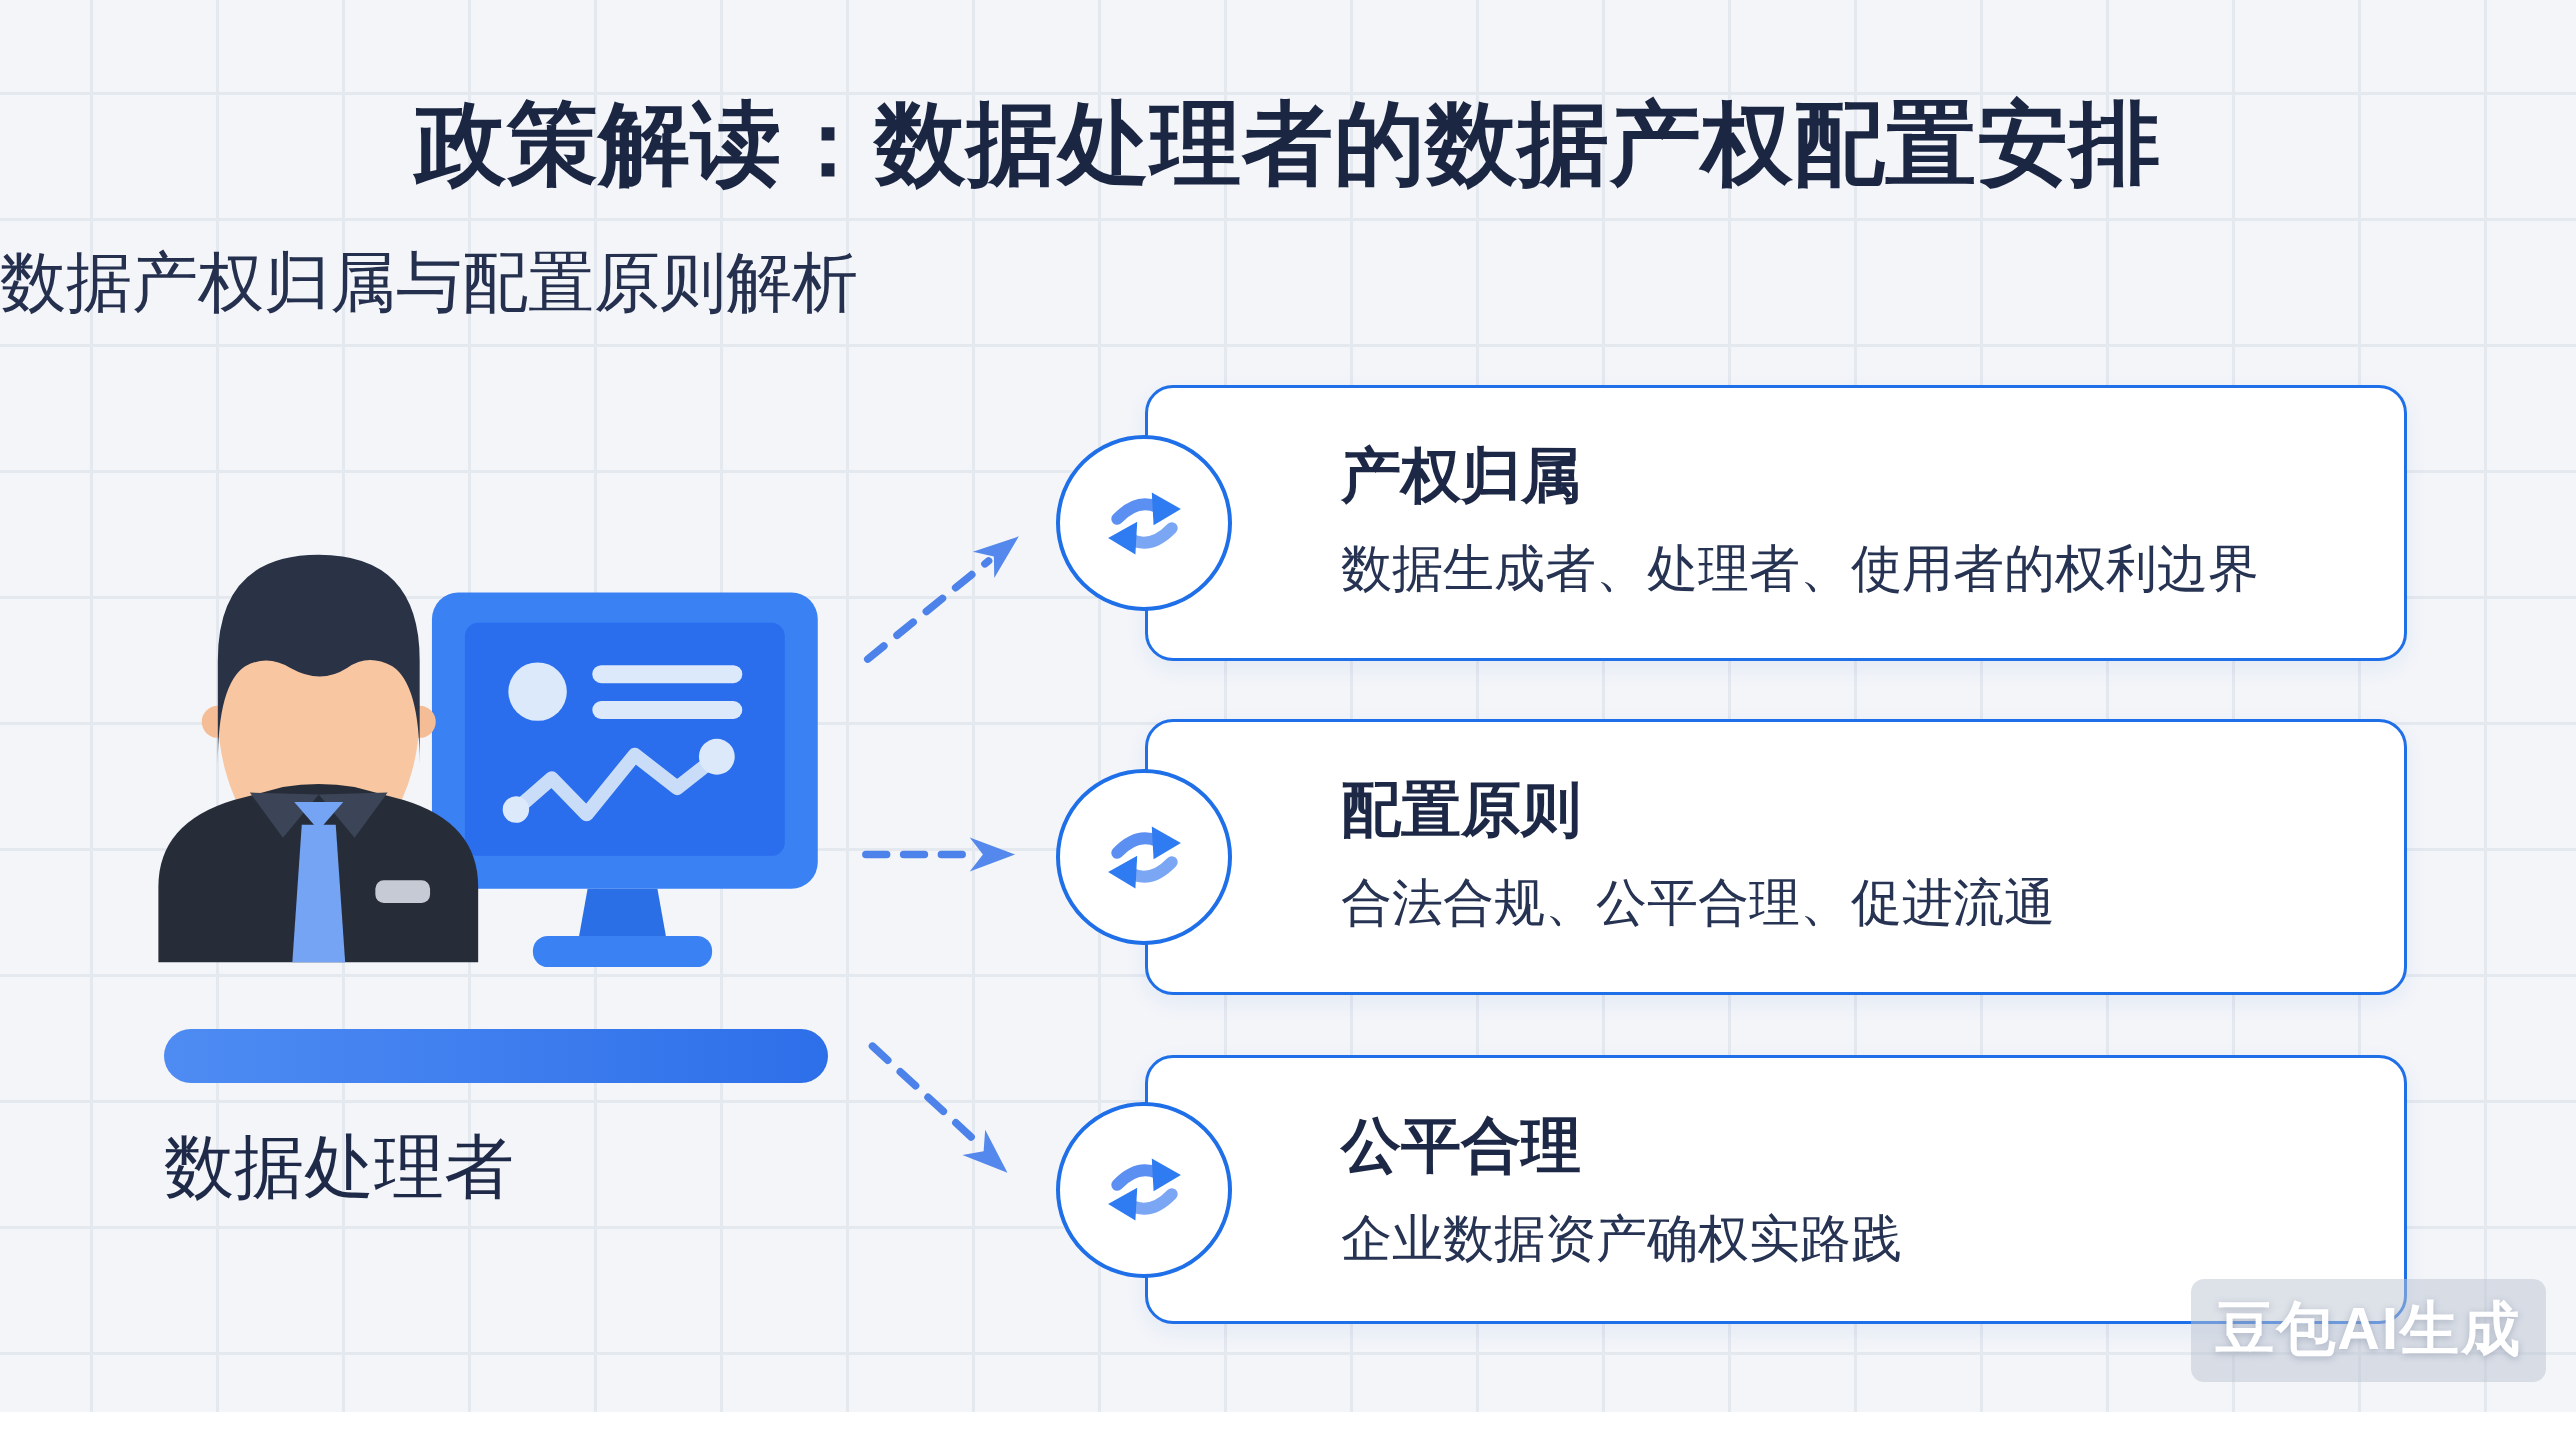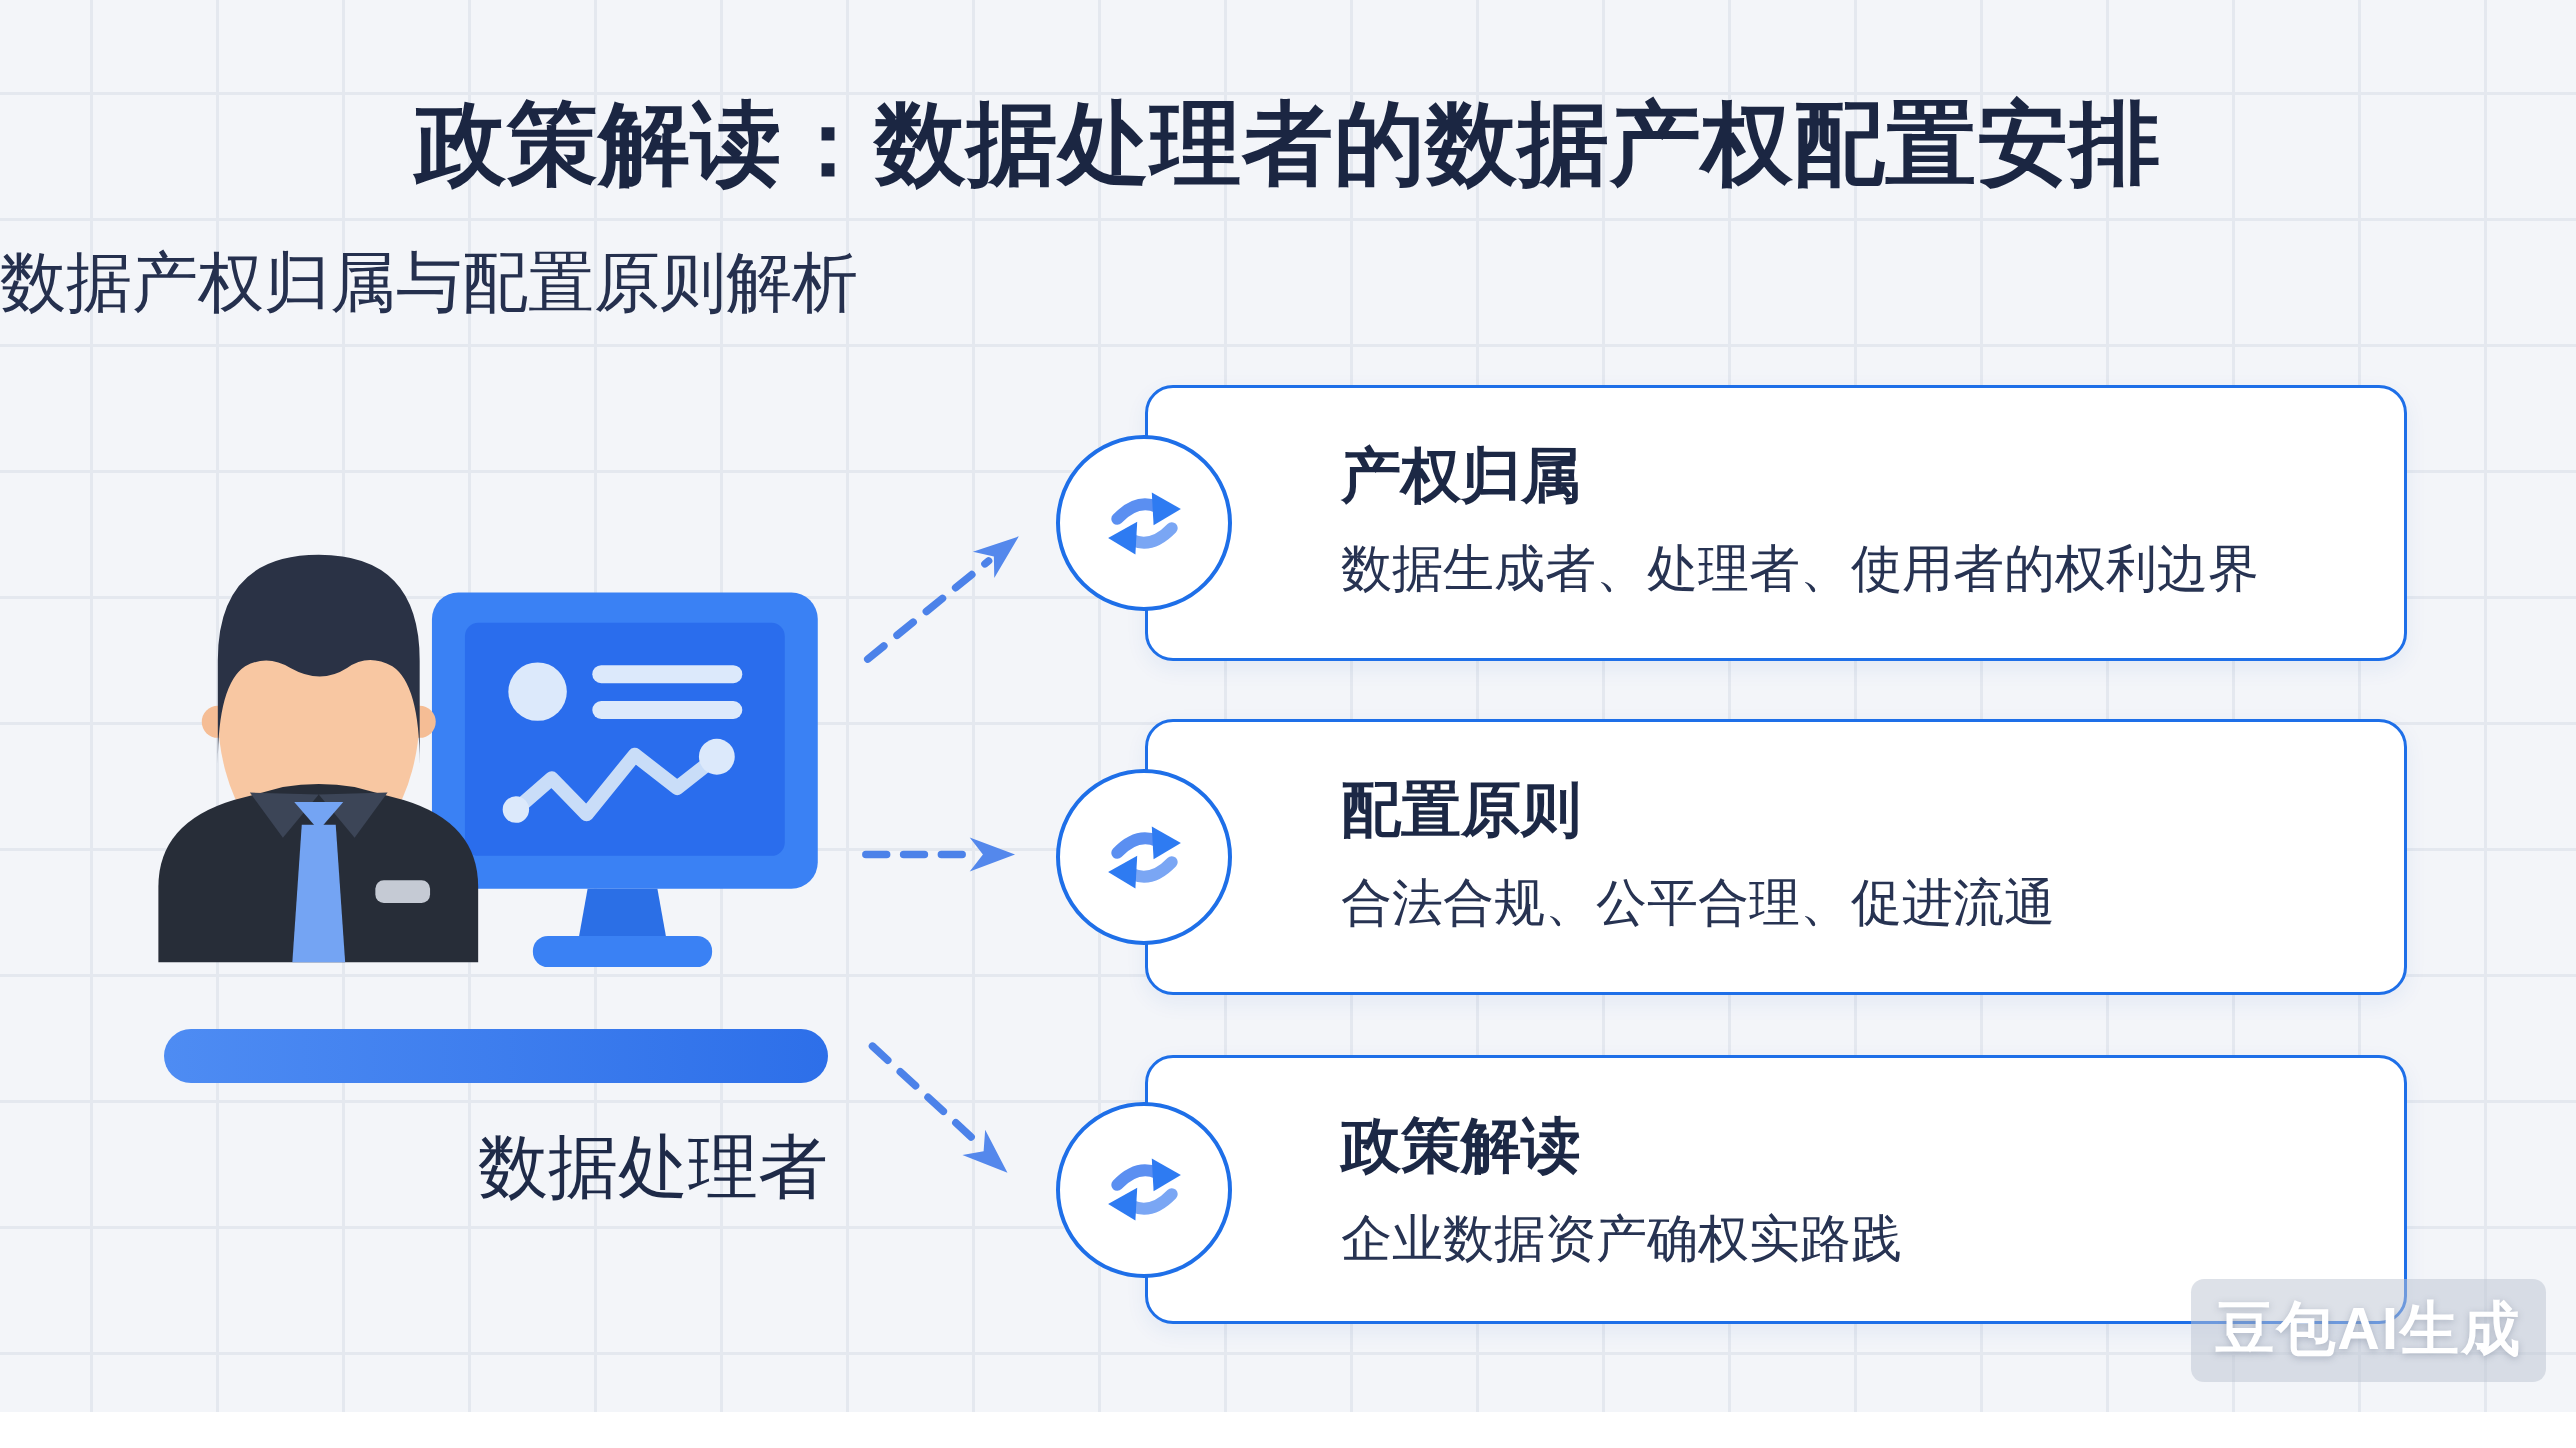--- a/index.html
+++ b/index.html
@@ -24,21 +24,21 @@
     font-size:66px;font-weight:normal;color:#25304e;
   }
   .illu{position:absolute;left:94px;top:519px;}
   .proc-bar{
     position:absolute;left:164px;top:1029px;width:664px;height:54px;
     border-radius:27px;
     background:linear-gradient(90deg,#4e8cf3 0%,#2d6fe9 100%);
   }
   .proc-label{
     position:absolute;left:164px;top:1121px;width:664px;
-    text-align:right;font-size:70px;font-weight:500;color:#1e2a48;
+    text-align:left;font-size:70px;font-weight:500;color:#1e2a48;
   }
   .arrows{position:absolute;left:830px;top:491px;}
   .card{
     position:absolute;left:1145px;width:1262px;box-sizing:border-box;
     background:#ffffff;border:3.8px solid #1e6fe8;border-radius:28px;
     box-shadow:0 7.5px 21px rgba(30,80,180,0.07);
   }
   .card-1{top:385px;height:276px;}
   .card-2{top:719px;height:276px;}
   .card-3{top:1055px;height:269px;}
@@ -154,21 +154,21 @@
   <div class="card card-3">
     <div class="badge">
       <svg width="91" height="91" viewBox="0 0 100 100">
         <path d="M20,45 Q42,22 64,32" stroke="#5b8ff1" stroke-width="13" fill="none" stroke-linecap="round"></path>
         <polygon points="58,16 90,34 60,52" fill="#2e7bf2"></polygon>
         <path d="M80,55 Q58,78 36,68" stroke="#7aa6f4" stroke-width="13" fill="none" stroke-linecap="round"></path>
         <polygon points="42,48 10,66 40,84" fill="#2e7bf2"></polygon>
       </svg>
     </div>
     <div class="card-content">
-      <div class="card-title">政策解读</div>
+      <div class="card-title">公平合理</div>
       <div class="card-desc">企业数据资产确权实路践</div>
     </div>
   </div>
 
   <div class="watermark">豆包AI生成</div>
 
 </div>
 
 
 </body></html>

